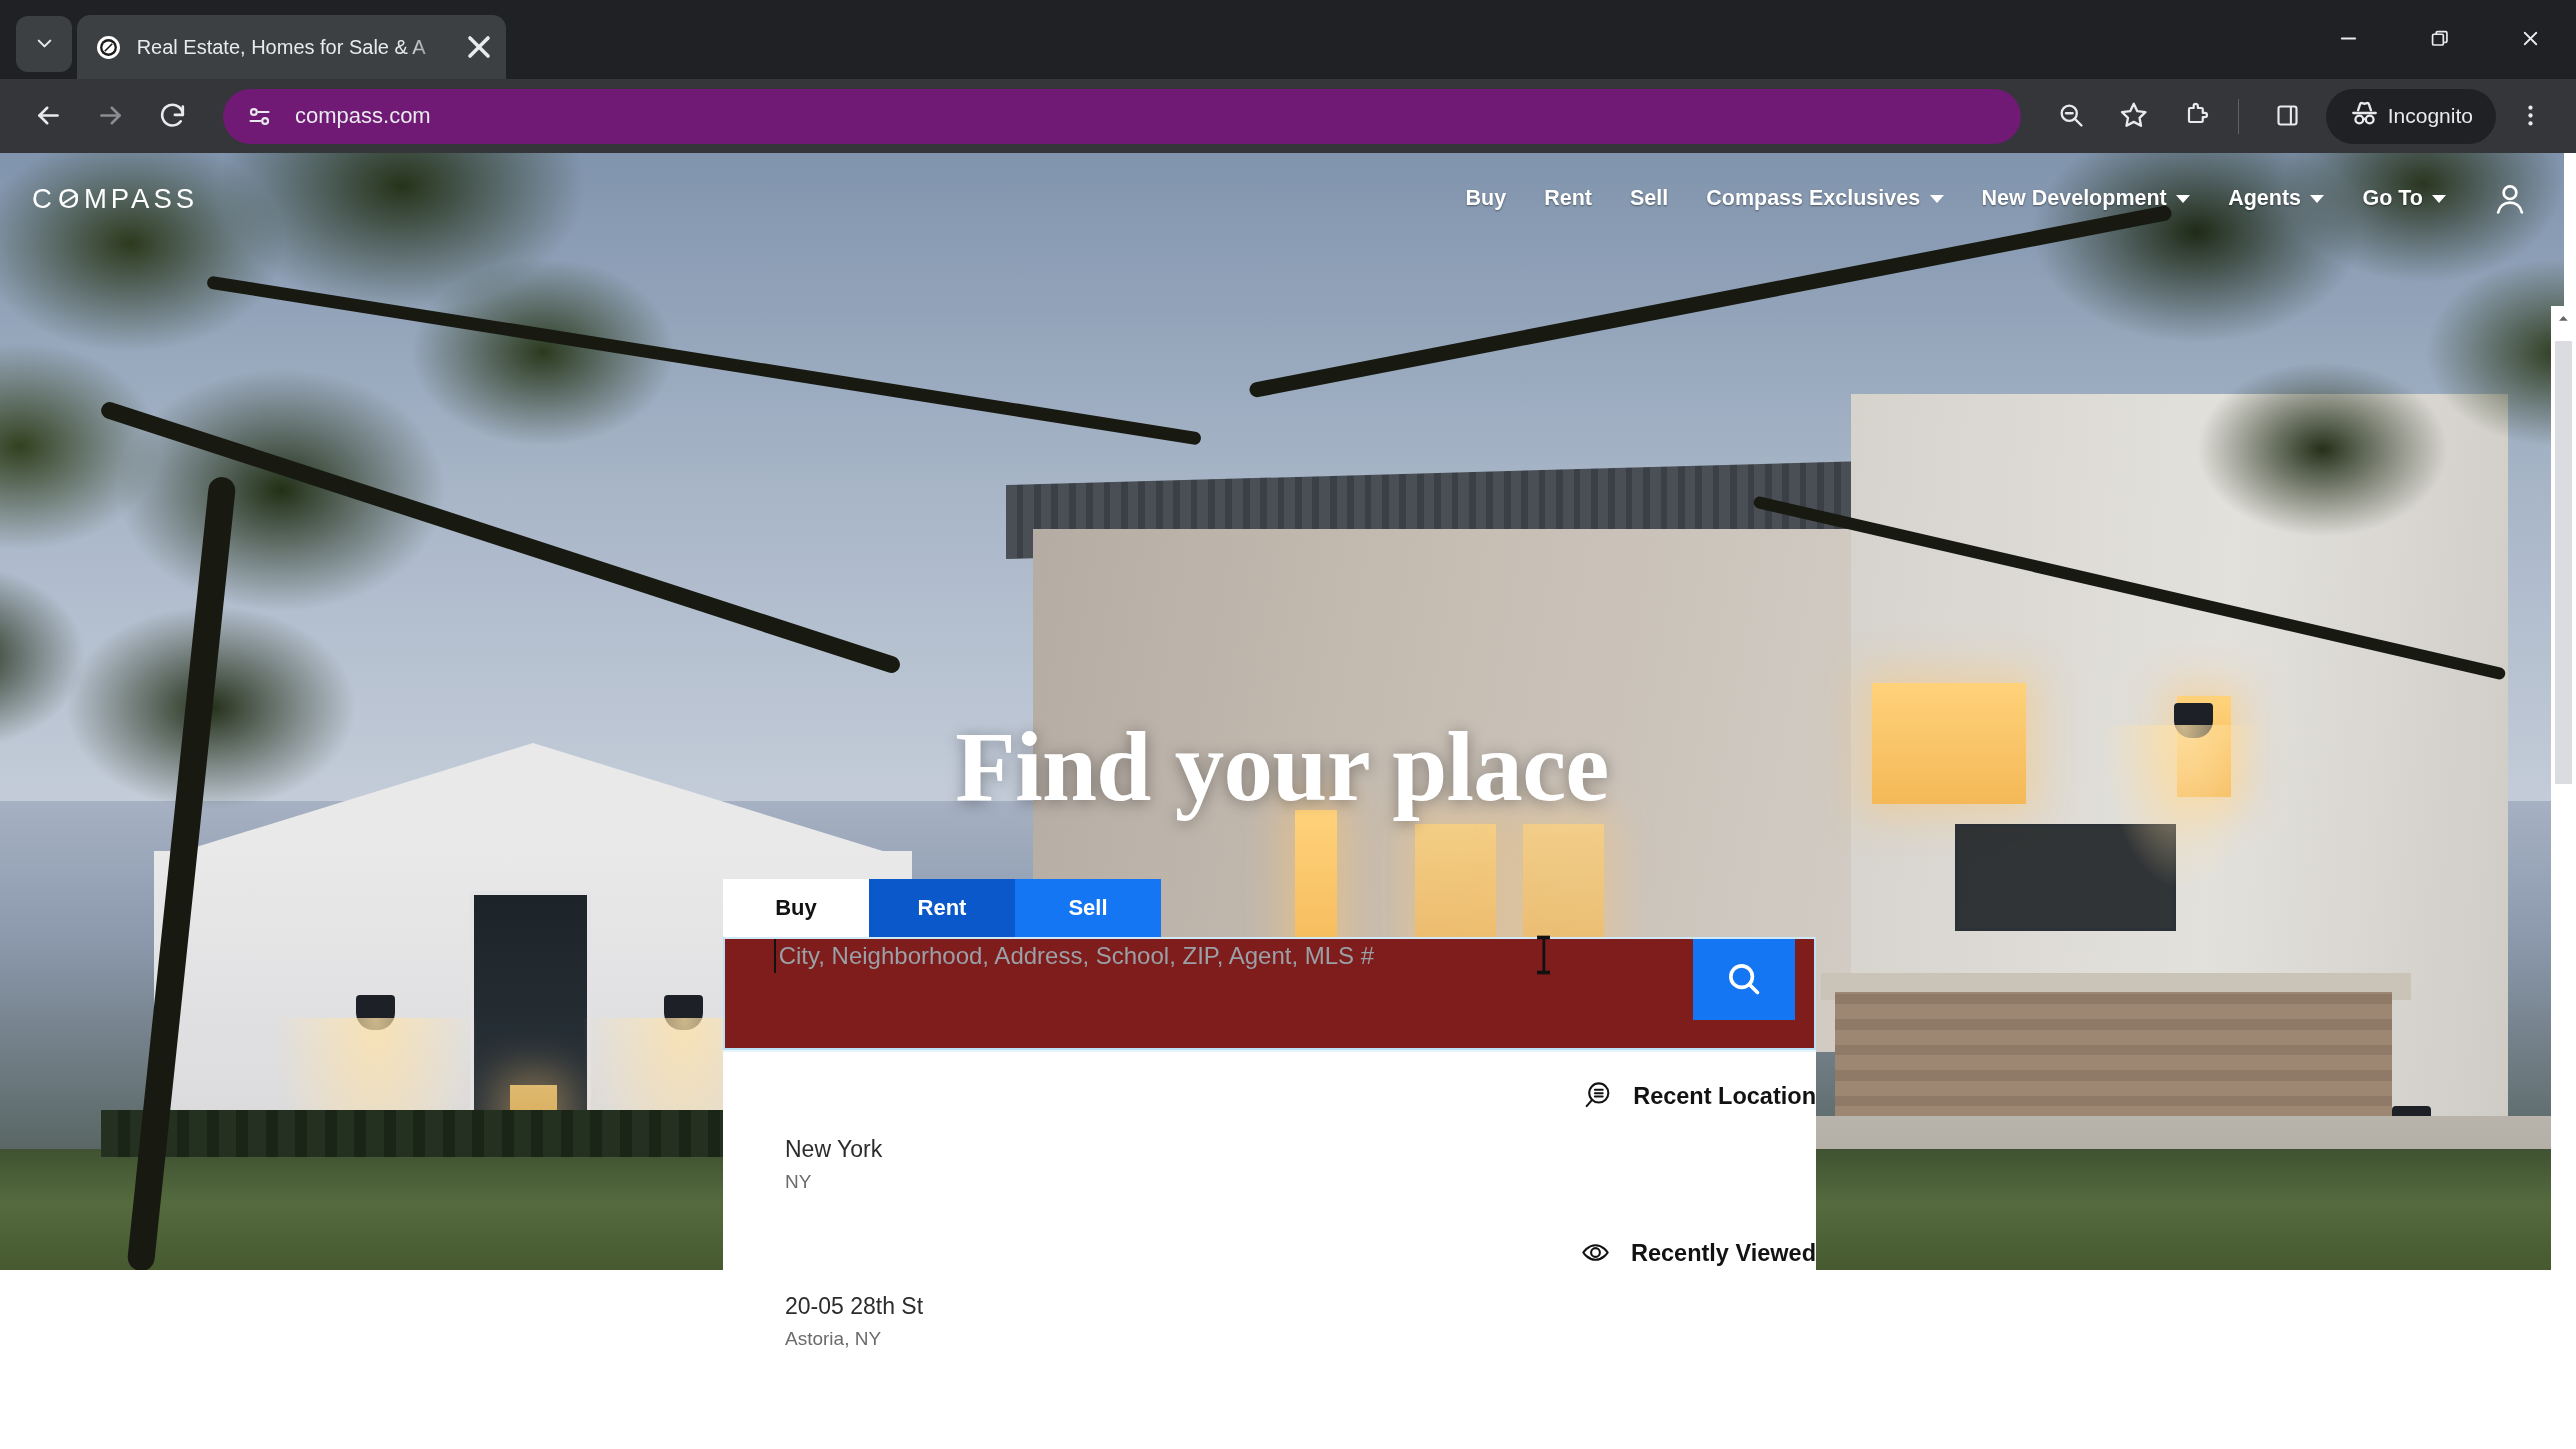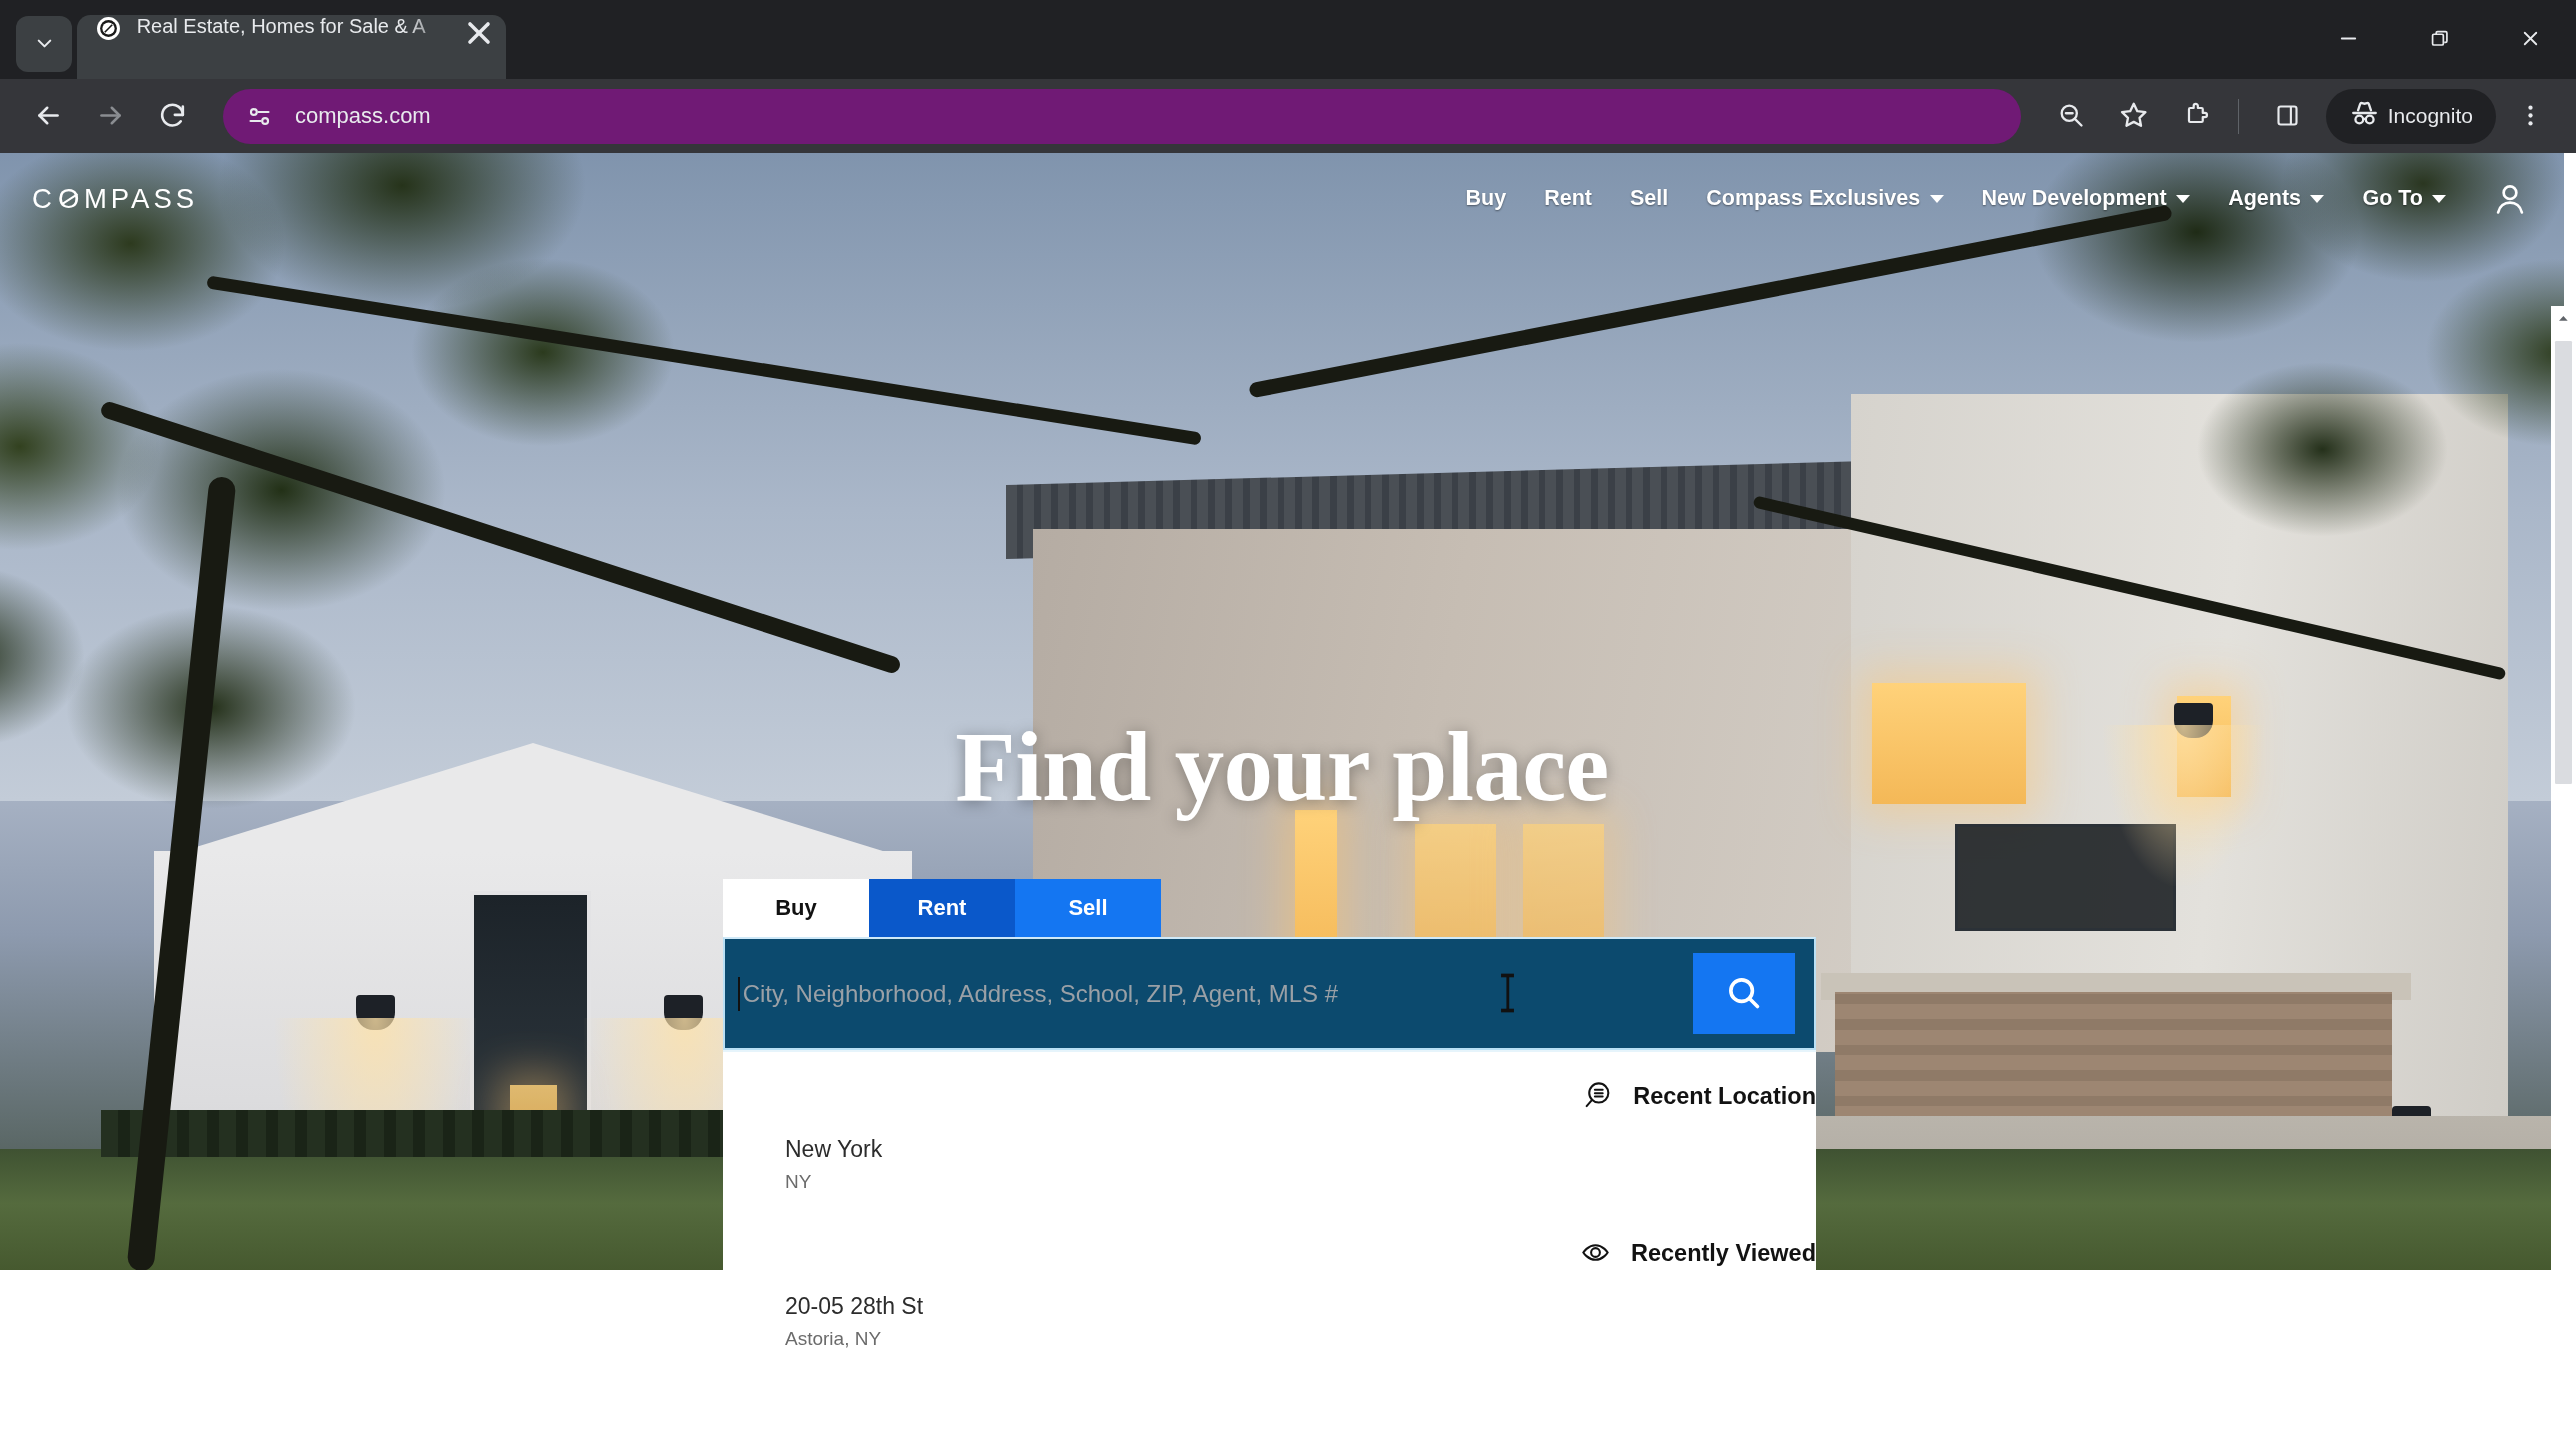--- a/index.html
+++ b/index.html
@@ -20,21 +20,21 @@
   .tab-list-btn {
     width: 56px; height: 56px; margin: 0 5.4px 6.7px 6.7px;
     background: #3c4043; border-radius: 12px;
     display: flex; align-items: center; justify-content: center;
     flex: 0 0 auto;
   }
   .tab-list-btn svg { width: 23px; height: 23px; }
   .tab {
     height: 64px; min-width: 429px; max-width: 429px;
     background: #3c4043; border-radius: 13.4px 13.4px 0 0;
-    display: flex; align-items: flex-start; padding: 0 9.4px 0 17.4px;
+    display: flex; align-items: center; padding: 0 9.4px 0 17.4px;
     position: relative; flex: 0 0 auto;
   }
   .tab-favicon {
     width: 27px; height: 27px; flex: 0 0 auto; margin-right: 14.8px;
     display:flex; align-items:center; justify-content:center;
   }
   .tab-title {
     color: #e8eaed; font-size: 20px; white-space: nowrap;
     overflow: hidden; flex: 1 1 auto;
     -webkit-mask-image: linear-gradient(to right, #000 84%, transparent 100%);
@@ -226,22 +226,22 @@
   }
   .search-tabs { display:flex; height: 58px; }
   .s-tab {
     display:flex; align-items:center; justify-content:center;
     font-size: 22px; font-weight: 700; min-width: 146px;
   }
   .s-tab.active { background:#fff; color:#121212; }
   .s-tab.hover  { background:#0a58ca; color:#fff; }
   .s-tab.plain  { background:#1476f2; color:#fff; }
   .search-box {
-    background:#0c4a6e; border: 2.7px solid #b9e0f5; border-top: 2.7px solid #cfe9f8;
-    height: 113px; display:flex; align-items:center; padding: 0 0 0 13px;
+    background:#7f1d1d; border: 2.7px solid #b9e0f5; border-top: 2.7px solid #cfe9f8;
+    height: 113px; display:flex; align-items:flex-start; padding: 0 0 0 49px;
   }
   .search-input-area { flex:1 1 auto; display:flex; align-items:center; position:relative; }
   .caret-line {
     width: 2px; height: 34px; background:#111; margin-right: 2.7px;
   }
   .placeholder { color:#9aa0a6; font-size: 24px; white-space: nowrap; }
   .ibeam { position:absolute; left: 758px; top: 50%; transform: translateY(-50%); }
   .search-btn {
     width: 102px; height: 81px; background:#1476f2; margin-right: 19px;
     display:flex; align-items:center; justify-content:center; flex:0 0 auto;

